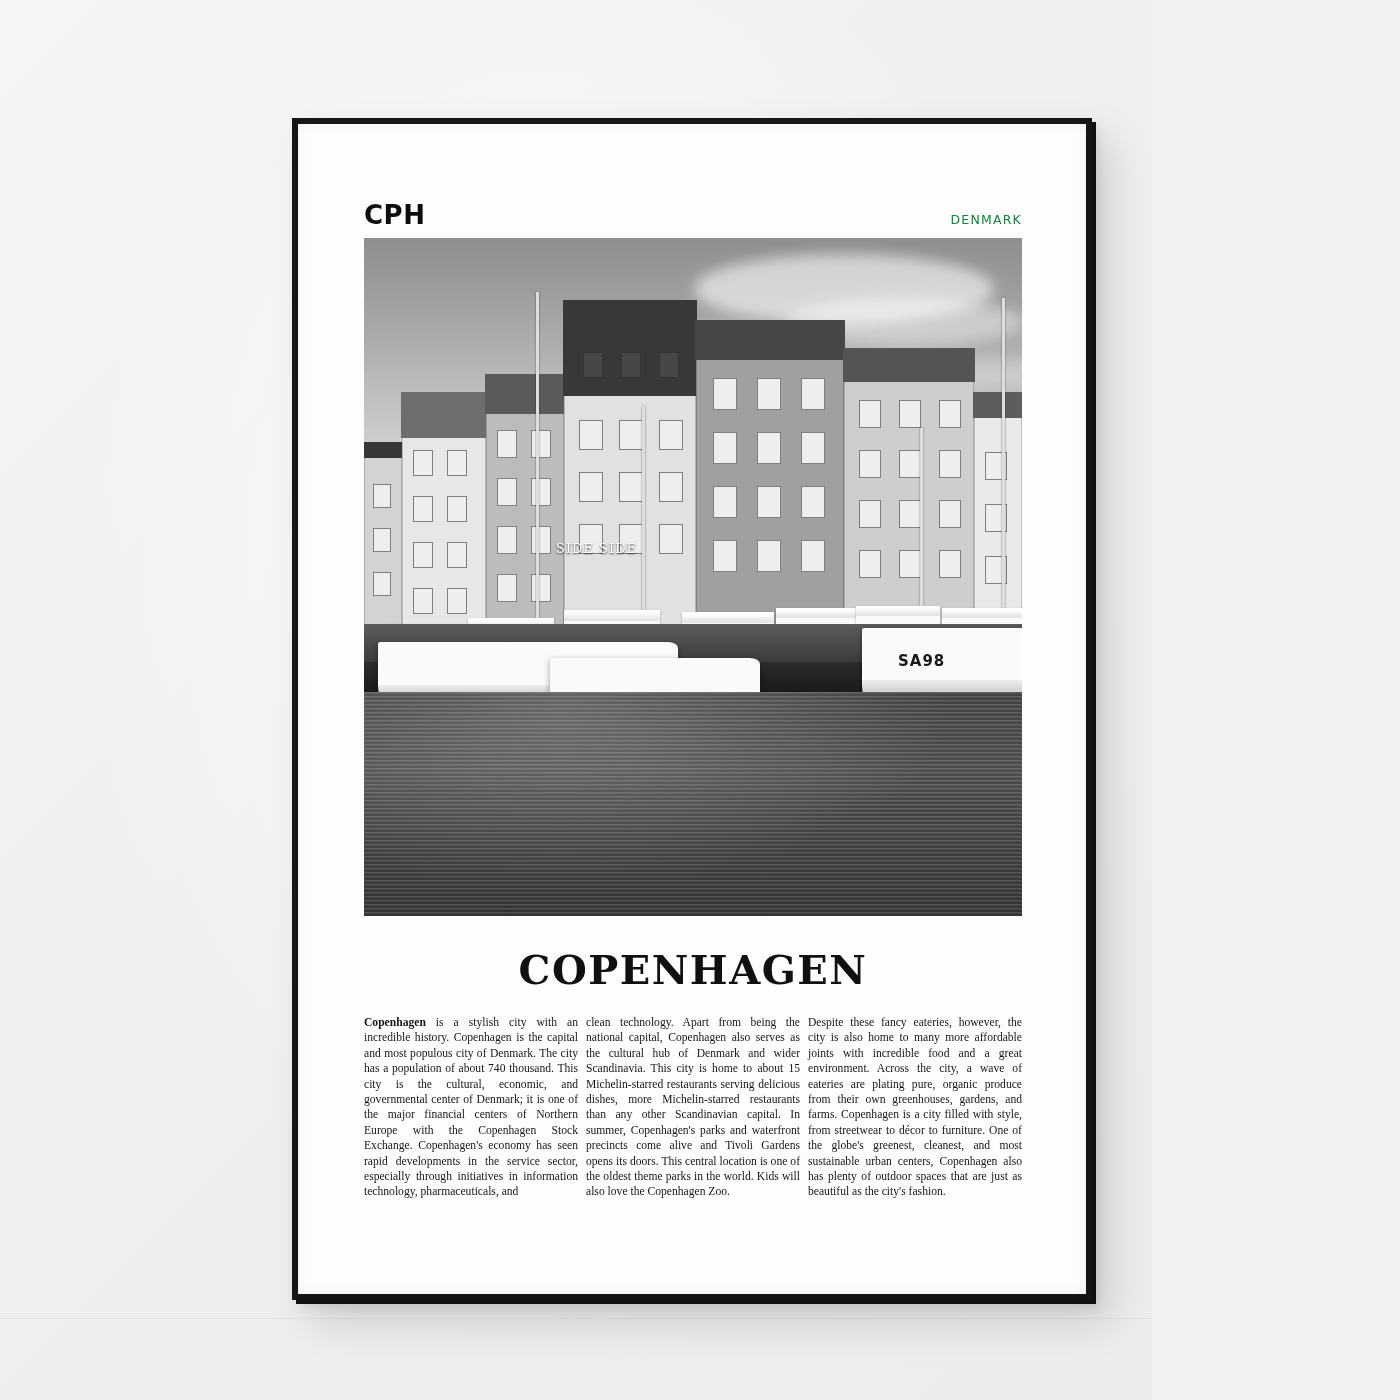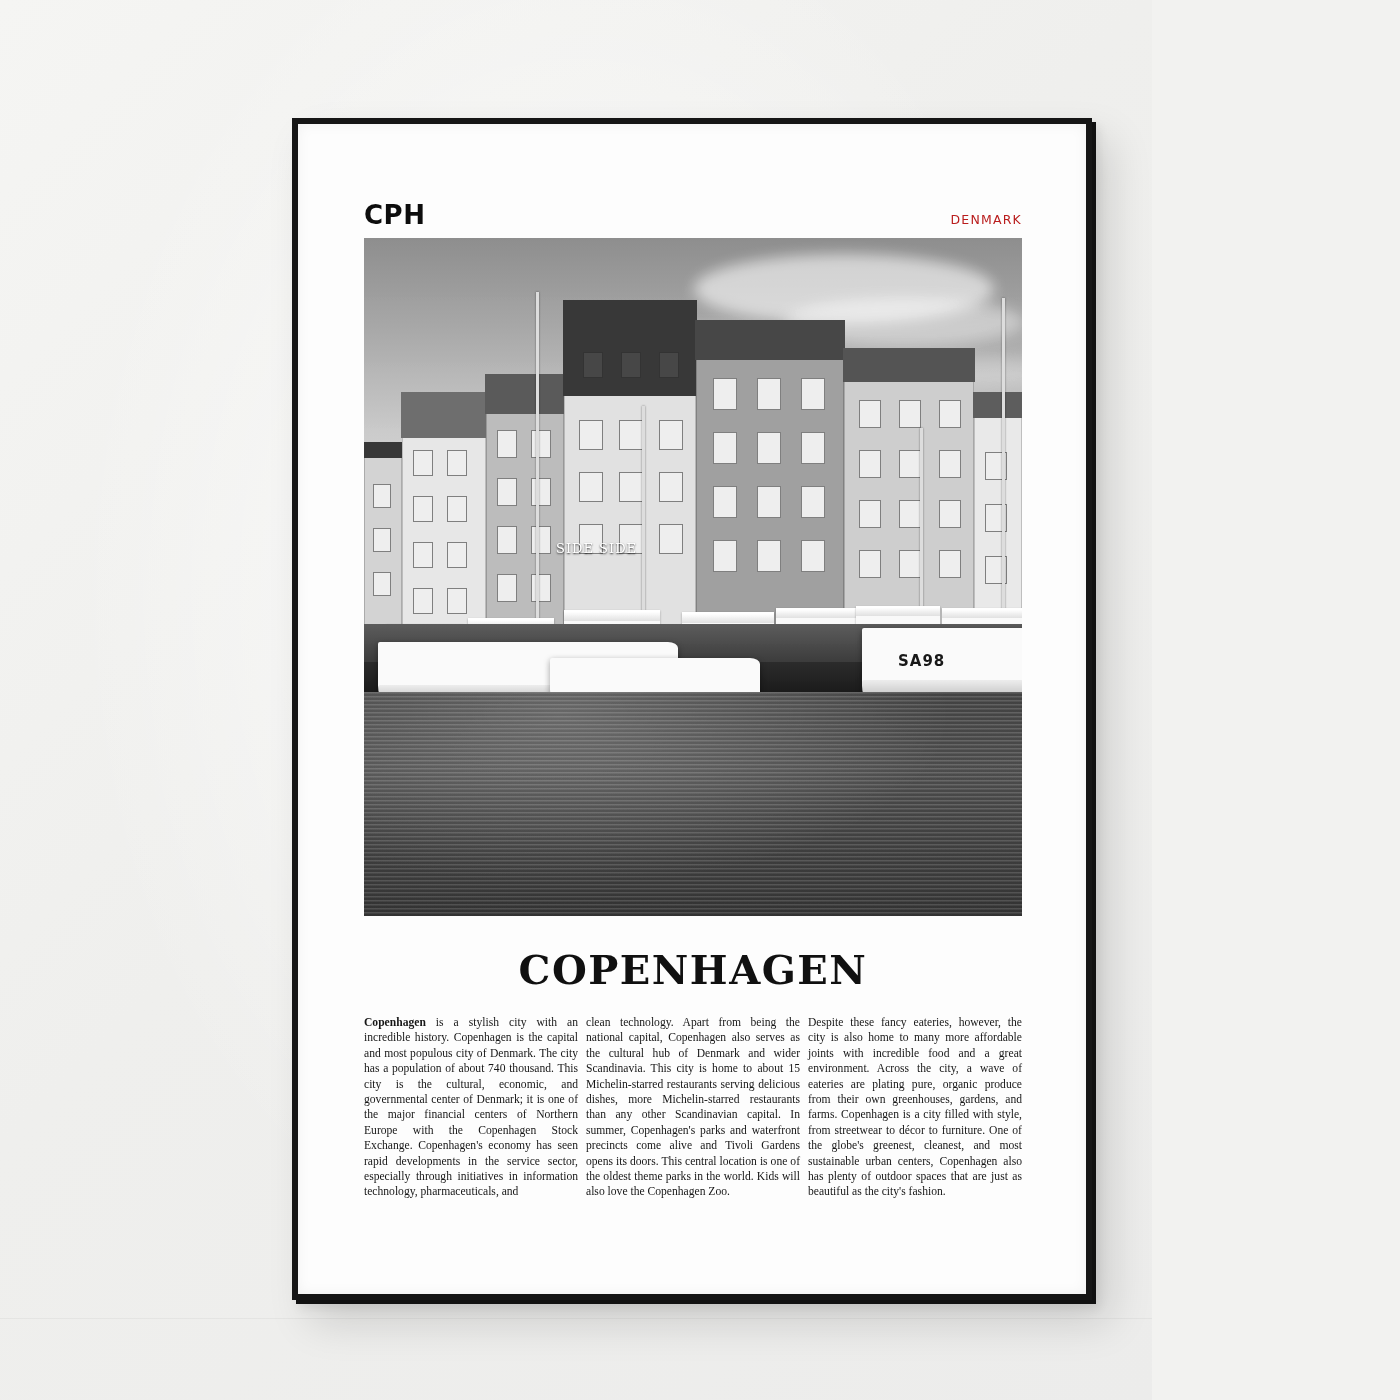--- a/index.html
+++ b/index.html
@@ -83,21 +83,21 @@
     font-weight: bold;
     font-size: 26px;
     letter-spacing: 0.5px;
     line-height: 1;
     color: #0d0d0d;
   }
   .country {
     font-family: "DejaVu Sans", sans-serif;
     font-size: 12.5px;
     letter-spacing: 1.2px;
-    color: #b91c1c;
+    color: #15803d;
   }
 
   
   .photo {
     position: relative;
     width: 658px;
     height: 678px;
     overflow: hidden;
     background: #cfcfcf;
     filter: grayscale(1) contrast(1.05);

